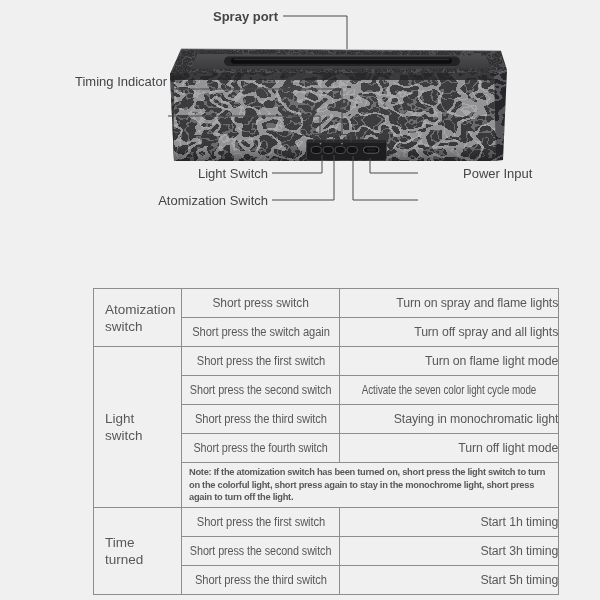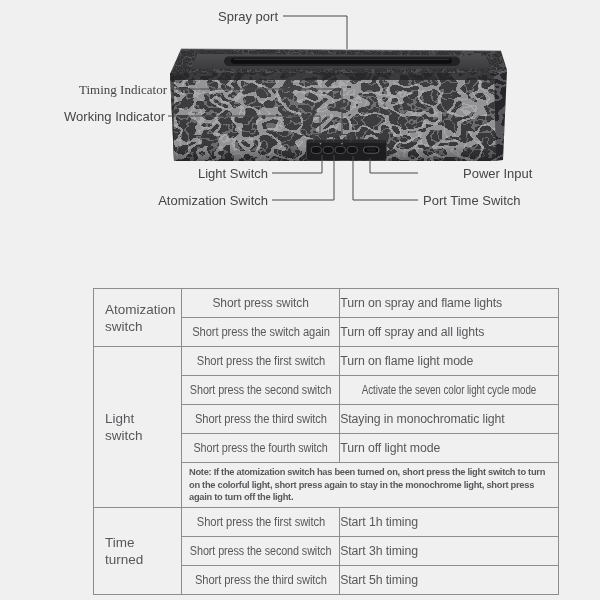--- a/index.html
+++ b/index.html
@@ -2,36 +2,36 @@
 <html><head>
 <meta charset="utf-8">
 <style>
   html,body{margin:0;padding:0;background:#f0f0f1;}
   .page{position:relative;width:600px;height:600px;background:#f0f0f1;
         font-family:"Liberation Sans",sans-serif;overflow:hidden;}
   
   .figure{position:absolute;left:0;top:0;width:600px;height:232px;}
   .figure svg{position:absolute;left:0;top:0;}
   .lbl{position:absolute;font-size:13px;color:#454547;white-space:nowrap;line-height:15px;}
-  .lbl-spray{right:322px;top:9px;}
-  .lbl-timing{right:433px;top:82px;font-family:Liberation Serif, serif;}
+  .lbl-spray{right:322px;top:9px;font-weight:bold;}
+  .lbl-timing{right:433px;top:74px;}
   .lbl-working{right:435px;top:109px;}
   .lbl-light{right:332px;top:166px;}
   .lbl-atomization{right:332px;top:193px;}
   .lbl-power{left:423px;top:166px;margin-left:40px;}
   .lbl-porttime{left:423px;top:193px;}
   
   .heading{position:absolute;left:87px;top:253px;font-size:21px;color:#4e4e50;letter-spacing:.4px;}
   table.itable{position:absolute;left:93px;top:288px;border-collapse:collapse;table-layout:fixed;}
   .itable td{border:1px solid #8d8d8f;vertical-align:middle;color:#58585a;padding:0;}
   .itable tr.r{height:29px;}
   .itable tr.note-row{height:38px;}
   td.c1{width:87px;text-align:left;font-size:13.5px;}
   td.c2{width:146px;text-align:center;font-size:12px;}
-  td.c3{width:189px;text-align:left;font-size:12.3px;}
+  td.c3{width:189px;text-align:right;font-size:12.3px;}
   .cellspan{display:inline-block;white-space:nowrap;transform-origin:50% 50%;letter-spacing:-.1px;}
   .sq93{transform:scaleX(.93);} .sq90{transform:scaleX(.90);} .sq80{transform:scaleX(.80);}
   td.c1 .cellspan{display:block;width:62px;white-space:normal;transform:none;
                   margin-left:11px;line-height:17px;letter-spacing:0;}
   td.note{text-align:left;font-weight:bold;}
   .note-text{font-size:9.3px;line-height:12.6px;letter-spacing:-.28px;
              padding:3px 6px 3px 7px;color:#58585a;}
 </style>
 </head>
 <body>
@@ -136,25 +136,23 @@
         <path d="M313.5 141.5 V134.5 H326.5 V141.5"></path>
         <path d="M272 173 H322 V155"></path>
         <path d="M272 200 H334 V155"></path>
         <path d="M418 173 H370 V158"></path>
         <path d="M418 200 H353 V156"></path>
       </g>
     </svg>
 
     <div class="lbl lbl-spray">Spray port</div>
     <div class="lbl lbl-timing">Timing Indicator</div>
-    <div class="lbl lbl-working">Working Indicator</div>
     <div class="lbl lbl-light">Light Switch</div>
     <div class="lbl lbl-atomization">Atomization Switch</div>
     <div class="lbl lbl-power">Power Input</div>
-    <div class="lbl lbl-porttime">Port Time Switch</div>
   </div>
 
 
   <table class="itable">
 
     <tbody>
         <tr class="r">
       <td class="c1" rowspan="2">
         <span class="cellspan">Atomization switch</span>
           </td>

